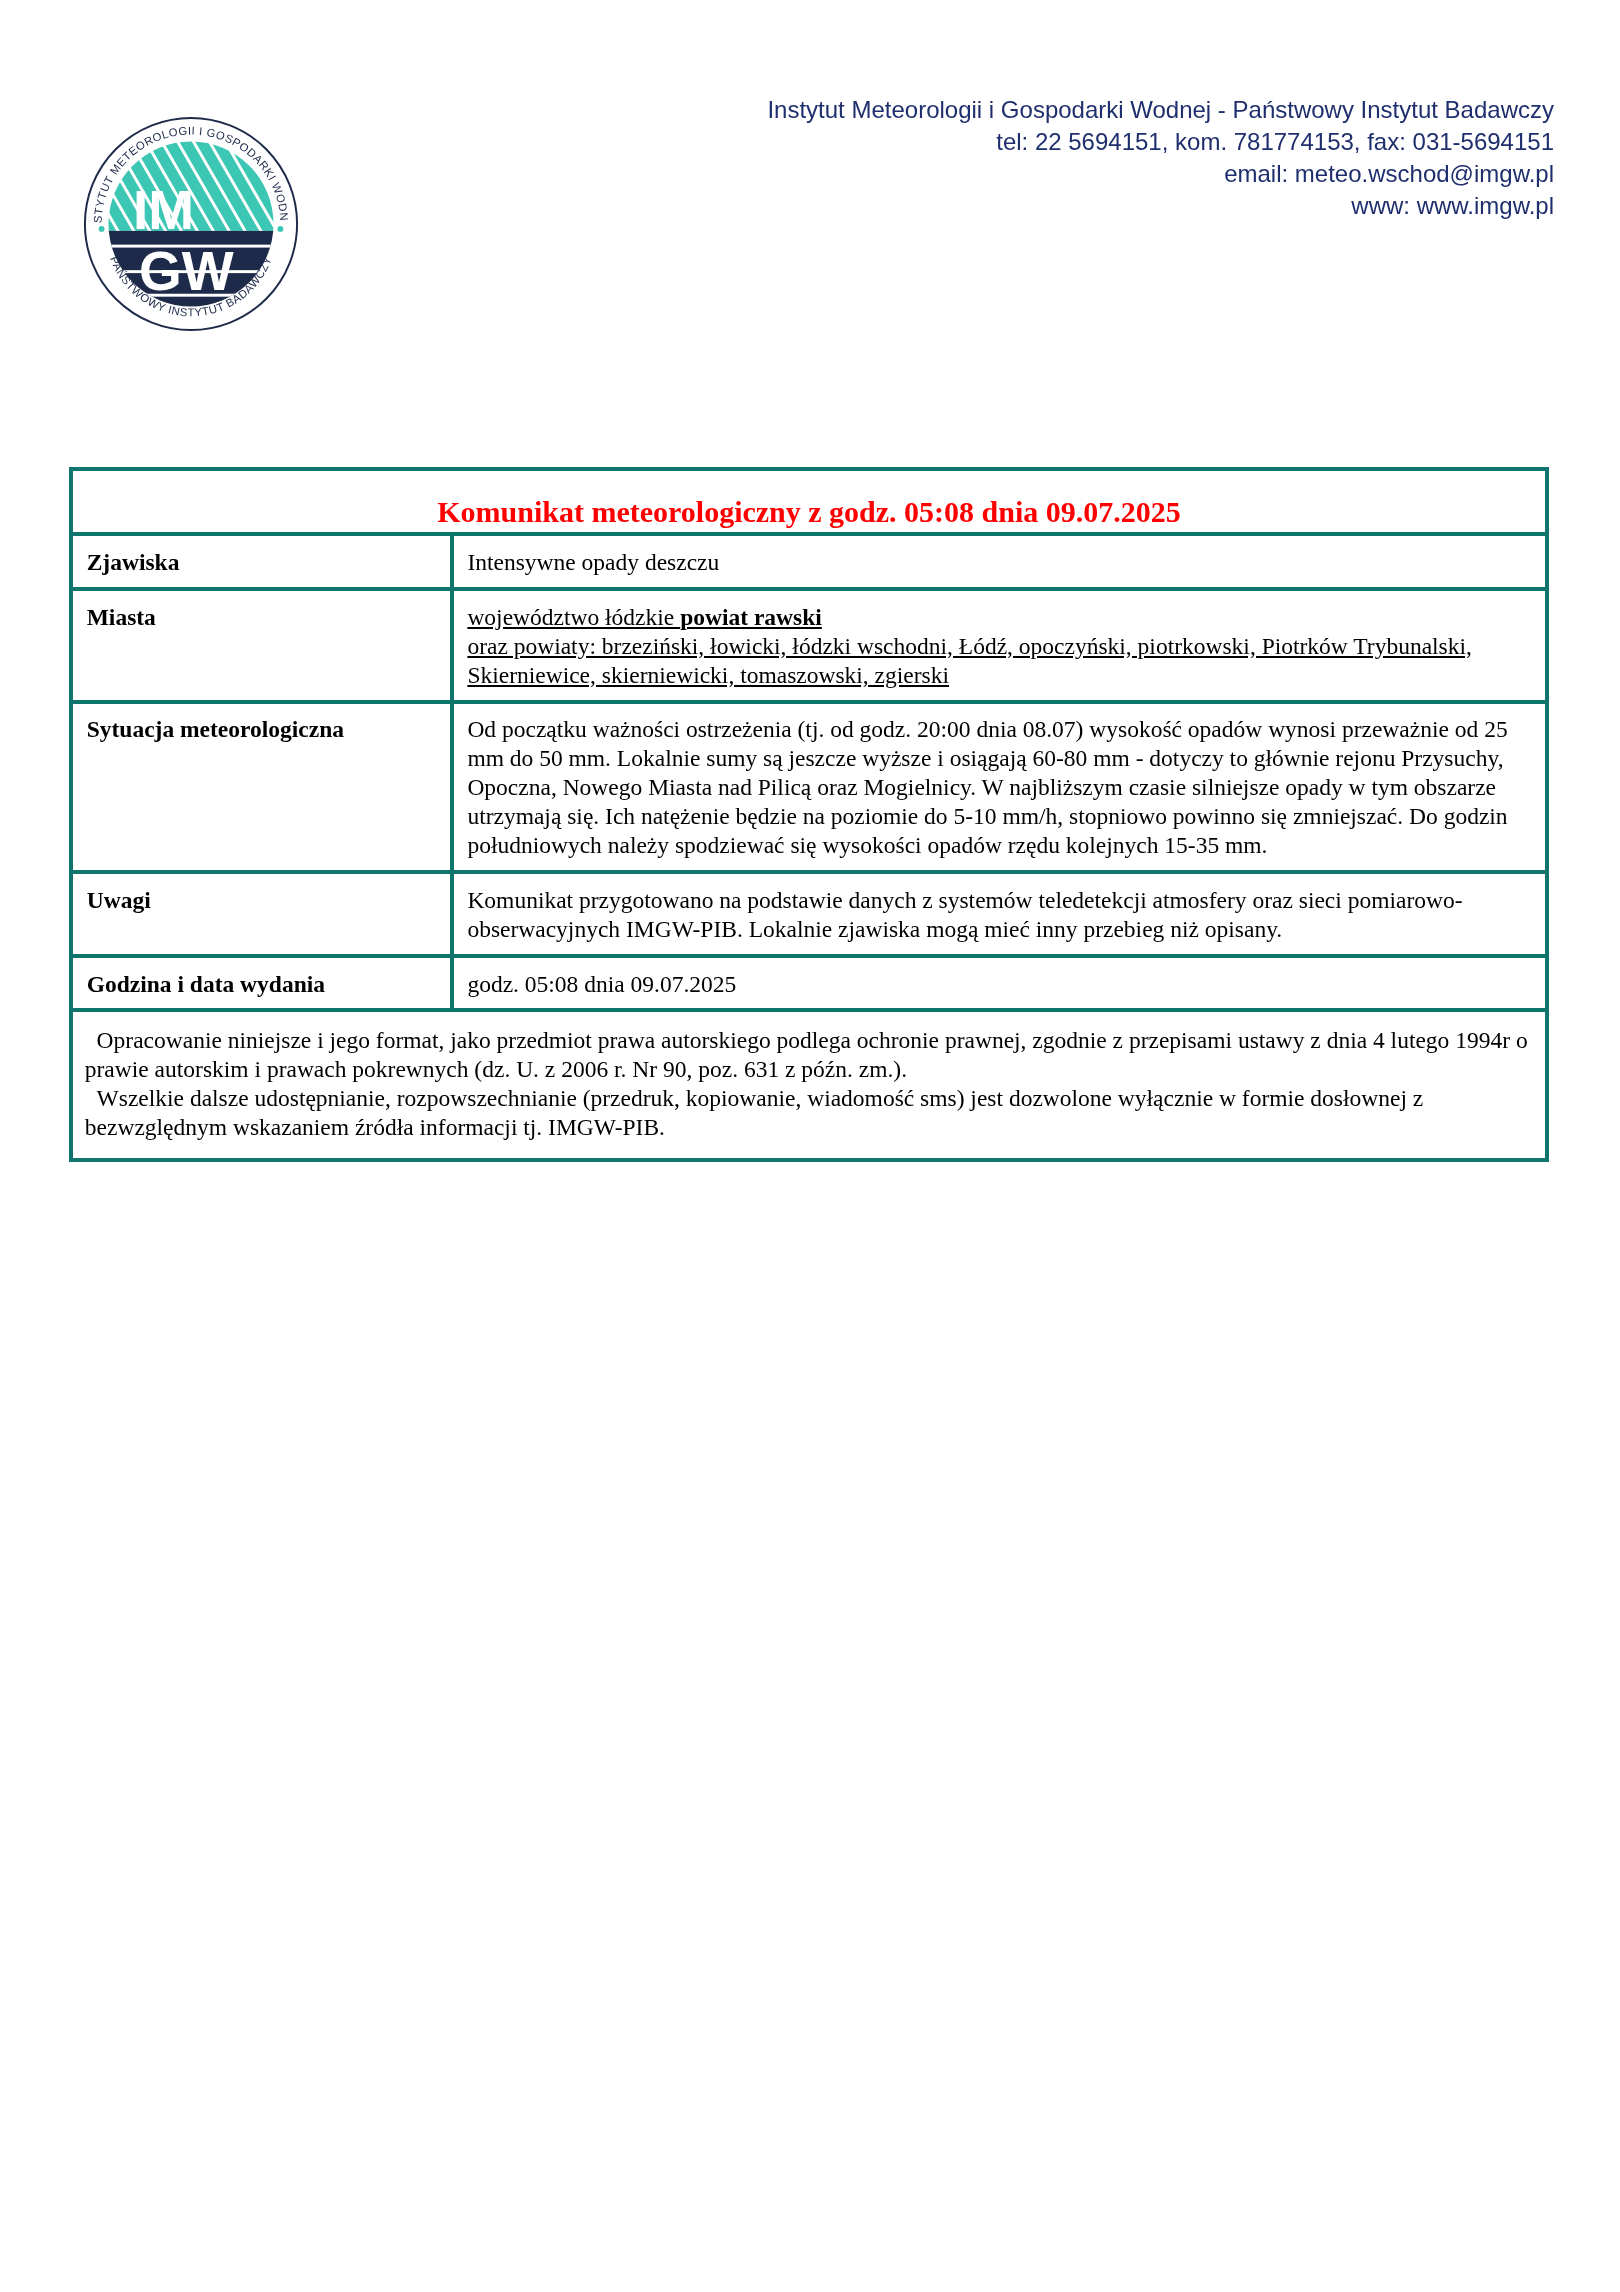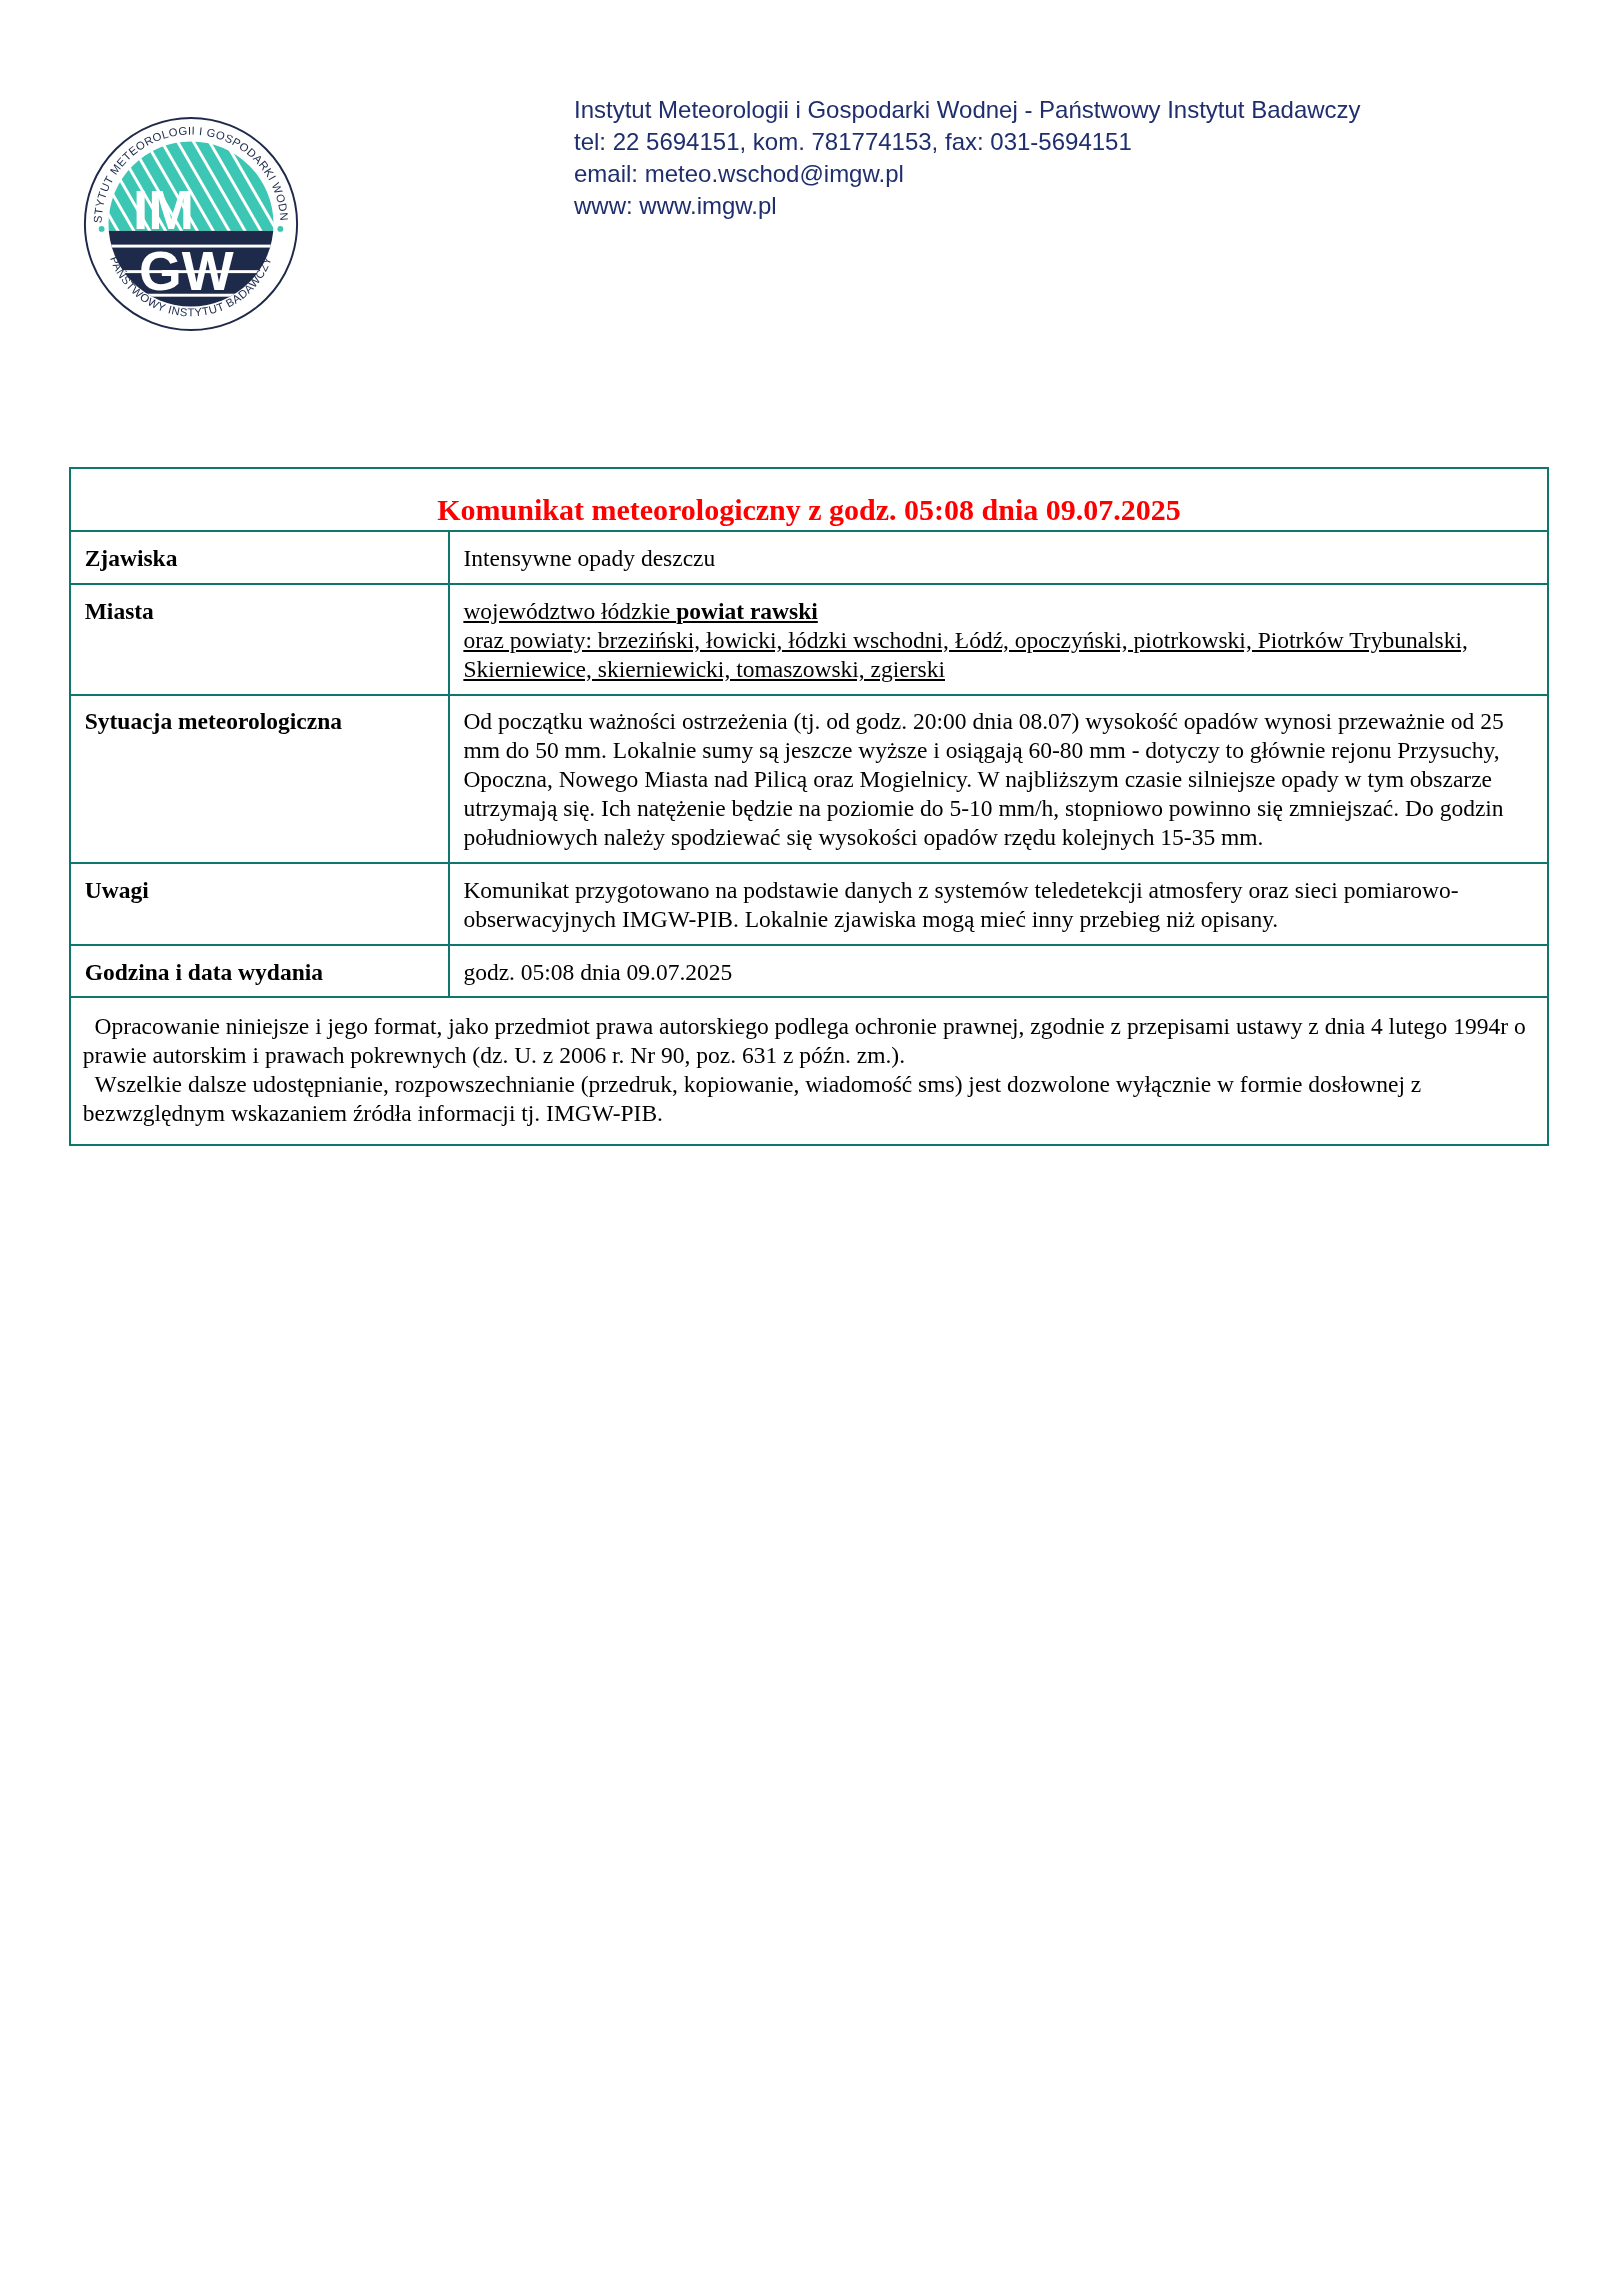--- a/index.html
+++ b/index.html
@@ -1,27 +1,27 @@
 <!DOCTYPE html>
 <html><head>
 <meta charset="utf-8">
 <style>
   html, body { margin: 0; padding: 0; background: #ffffff; }
   body { width: 1620px; height: 2293px; position: relative; overflow: hidden; }
 
   .logo { position: absolute; left: 80px; top: 113px; width: 222px; height: 222px; }
 
-  .header { position: absolute; right: 66px; top: 94px; width: 980px; 
+  .header { position: absolute; right: 66px; top: 94px; width: 980px; text-align: right;
     font-family: "Liberation Sans", sans-serif; color: #1f2f6e; font-size: 24px; line-height: 32px; }
   .header .line { display: block; white-space: nowrap; }
   .header .bold { font-weight: bold; }
 
   .doc-table { position: absolute; left: 69px; top: 467px; width: 1480px;
     border-collapse: collapse; font-family: "Liberation Serif", serif; font-size: 23.5px; color: #000; }
-  .doc-table td { border: 2px solid #0f766e; vertical-align: top; padding: 0; }
+  .doc-table td { border: 4px solid #0f766e; vertical-align: top; padding: 0; }
   .title-cell { height: 61px; text-align: center; vertical-align: bottom !important; }
   .title-text { display: inline-block; color: #ff0000; font-weight: bold; font-size: 30px; padding-top: 23.5px; padding-bottom: 3.9px; }
   .label-cell { width: 363px; padding: 11.8px 0 9.8px 13.7px !important; font-weight: bold; }
   .value-cell { padding: 11.8px 13.7px 9.8px 13.7px !important; line-height: 29px; }
   .label-cell { line-height: 29px; }
   .val-line { display: block; text-decoration: underline; }
   .b { font-weight: bold; }
   .footer-cell { padding: 13.7px 9.8px 15.7px 11.8px !important; line-height: 29px; border-radius: 32px; }
   .footer-cell .para { display: block; text-indent: 11.8px; }
 </style>

